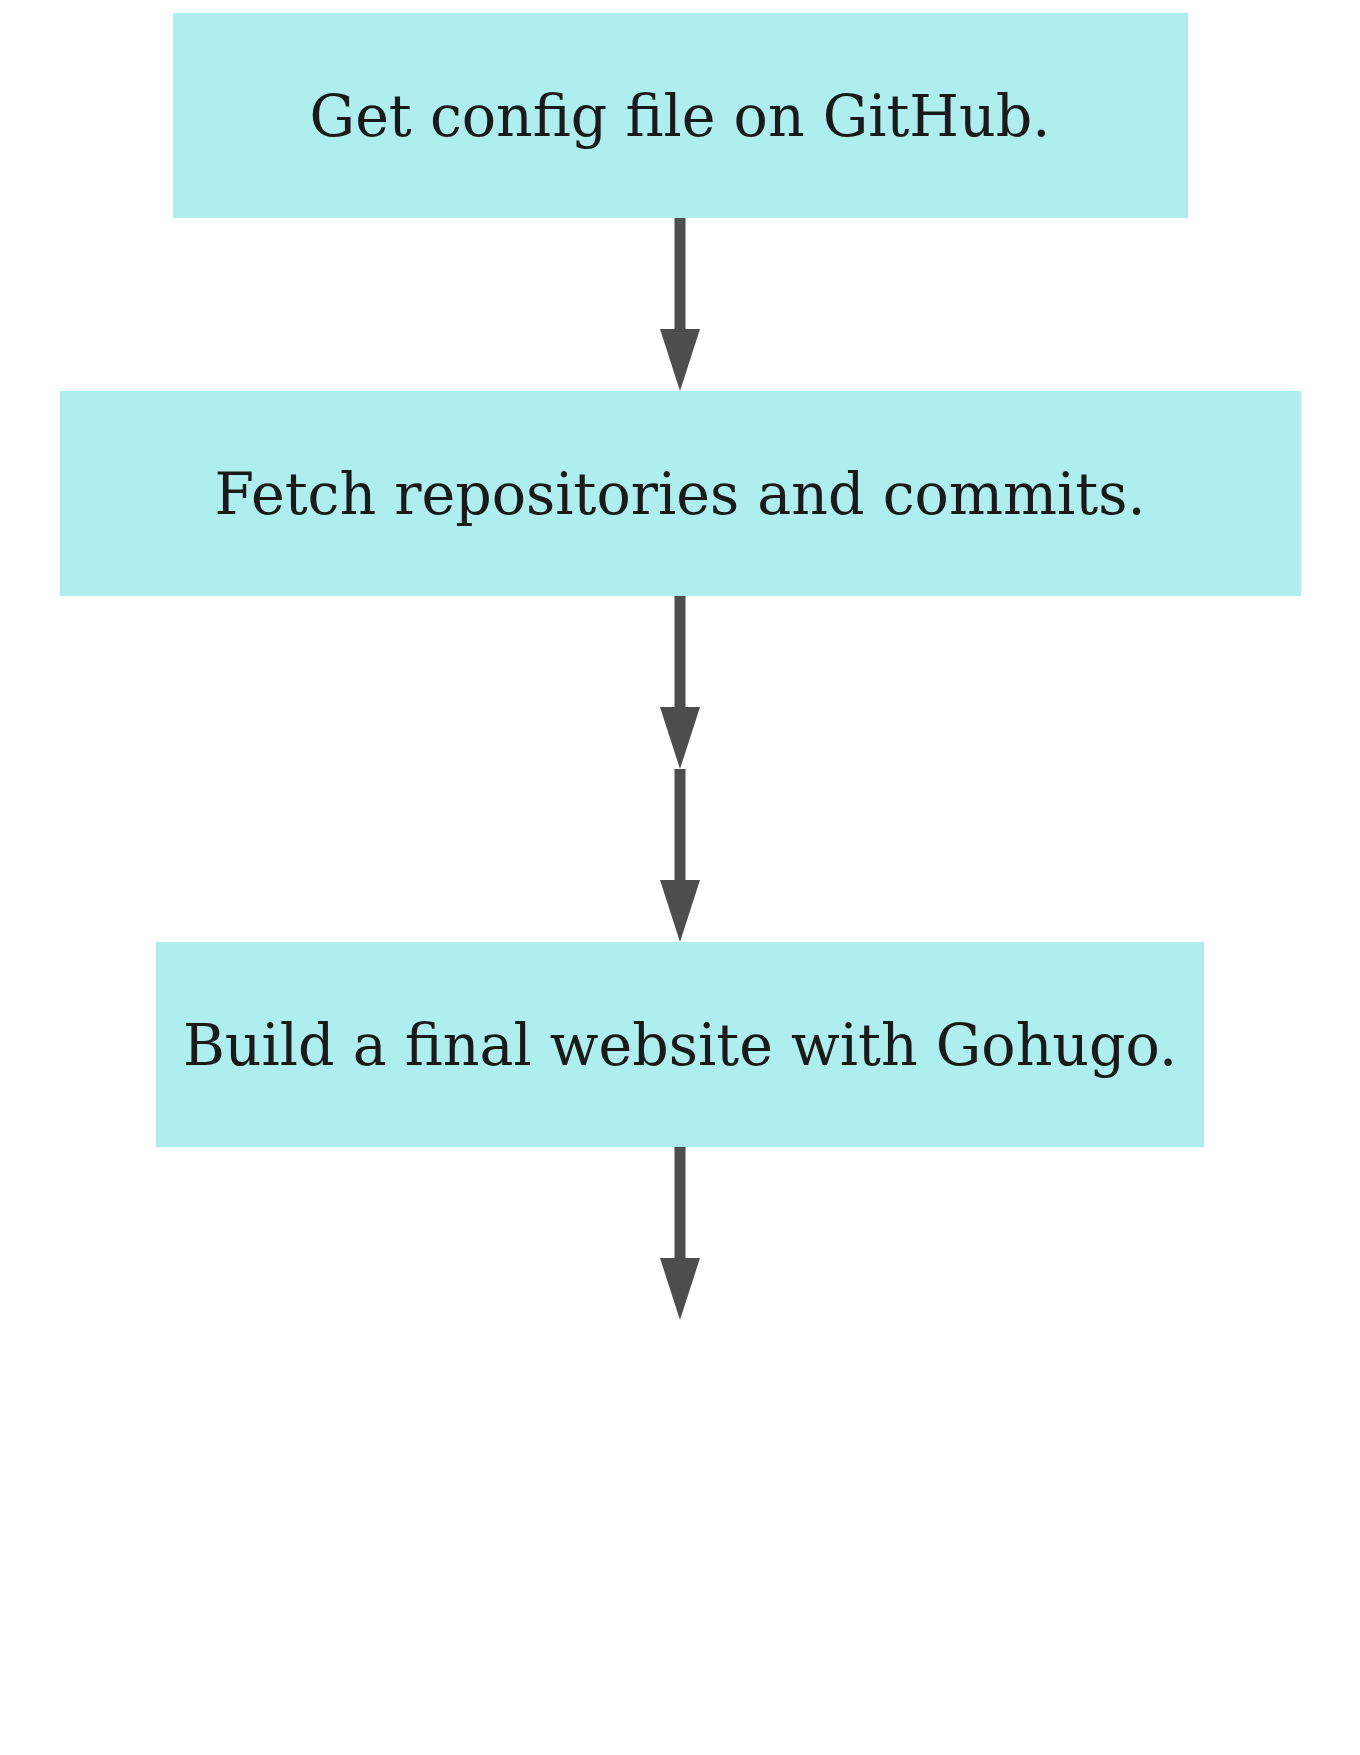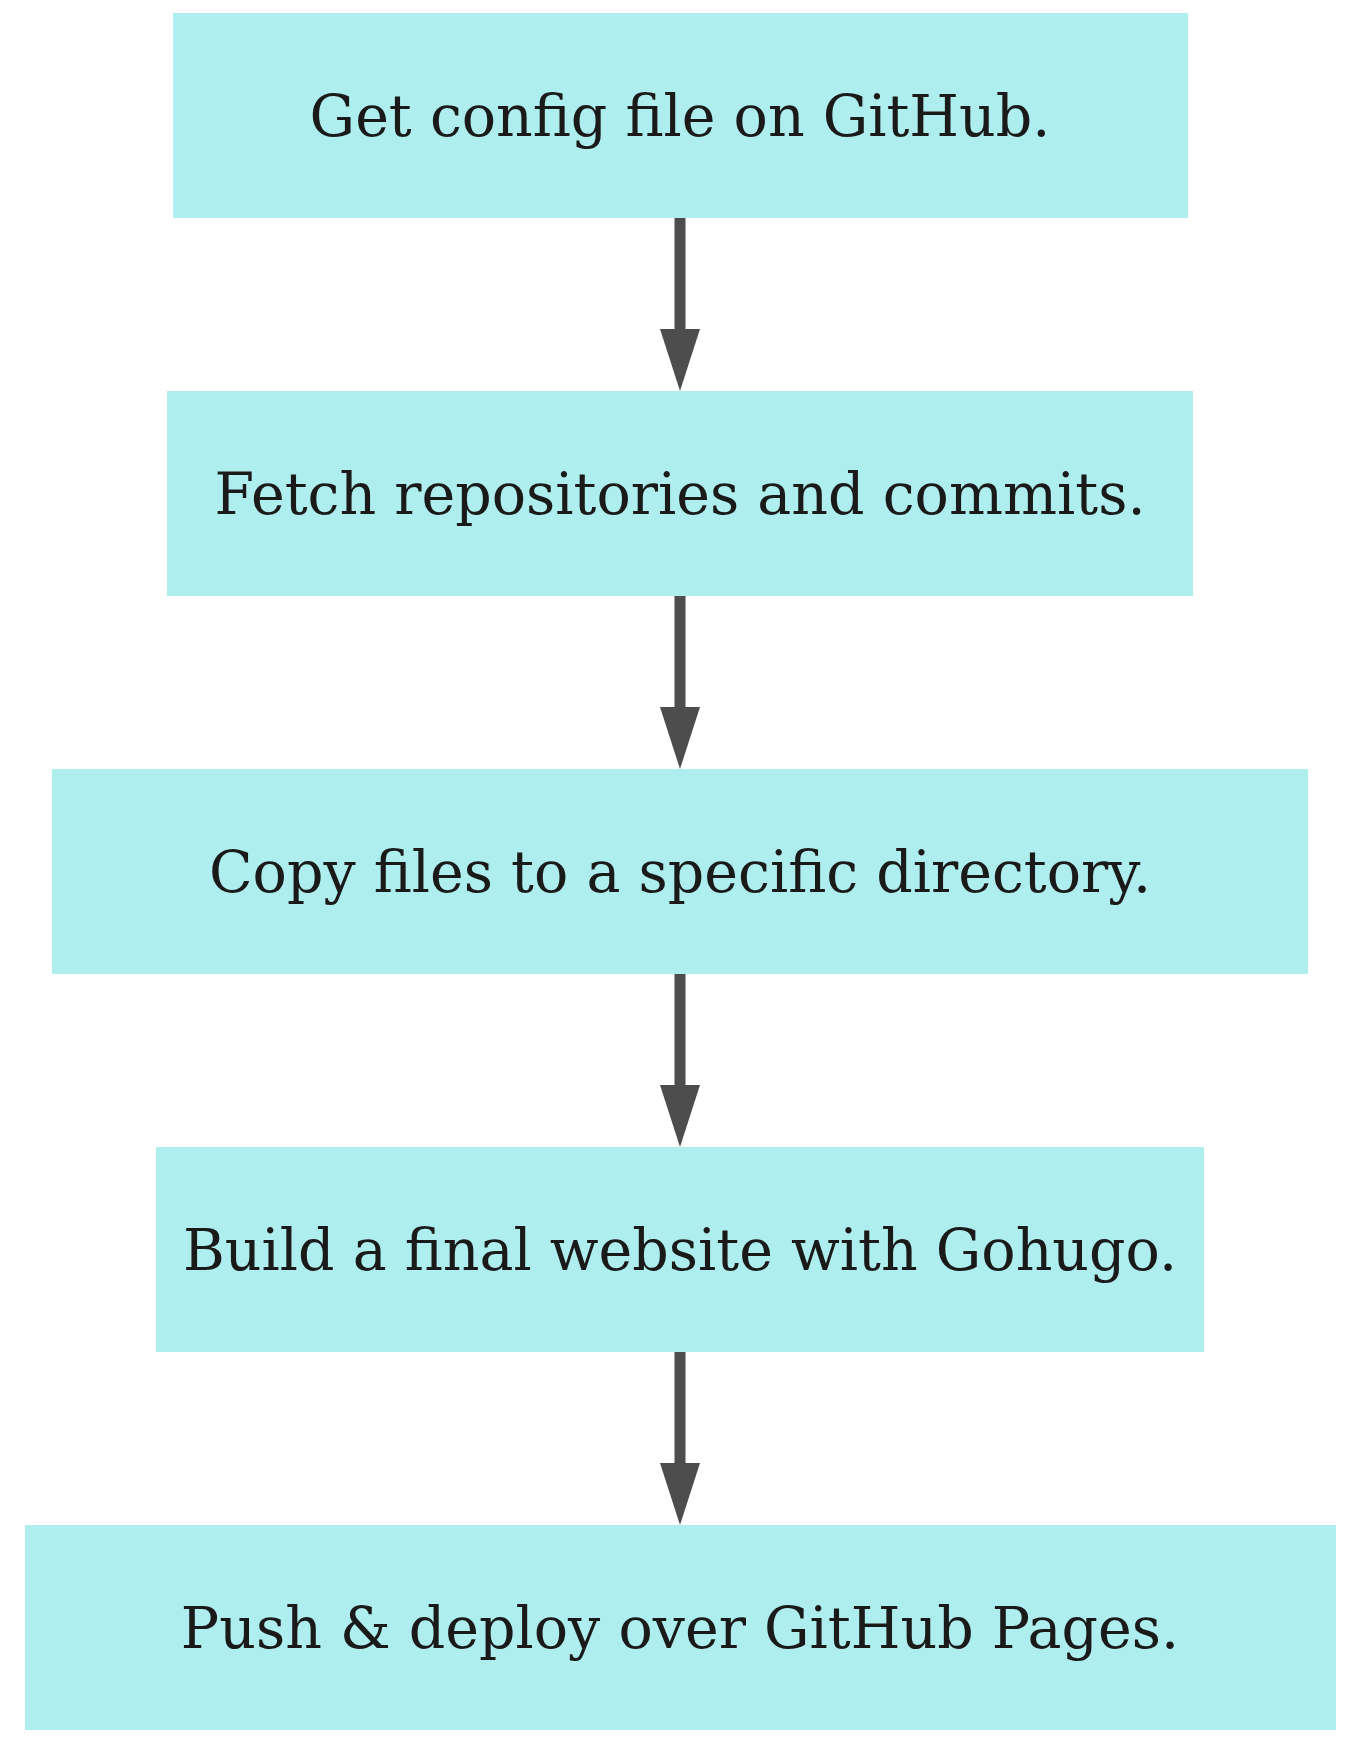--- a/index.html
+++ b/index.html
@@ -28,21 +28,21 @@
     align-items: center;
     justify-content: center;
     background: #AFEEEE;
     color: #1a1a1a;
     font-size: 57px;
     text-align: center;
     flex-shrink: 0;
     white-space: nowrap;
   }
   .node-1 { width: 1015px; }
-  .node-2 { width: 1026px; }
+  .node-2 { width: 1241px; }
   .node-3 { width: 1256px; }
   .node-4 { width: 1048px; }
   .node-5 { width: 1311px; }
   .arrow {
     flex-shrink: 0;
     display: block;
   }
 </style>
 </head>
 <body>
@@ -60,35 +60,29 @@
 
   <div class="node node-2">
     <span>Fetch repositories and commits.</span>
   </div>
 
   <svg class="arrow" width="48" height="173" viewBox="0 0 48 173">
     <line x1="24" y1="0" x2="24" y2="116" stroke="#4d4d4d" stroke-width="11"></line>
     <polygon points="4,111 44,111 24,173" fill="#4d4d4d"></polygon>
   </svg>
 
-  <div class="node node-3">
-    <span>Copy files to a specific directory.</span>
-  </div>
 
   <svg class="arrow" width="48" height="173" viewBox="0 0 48 173">
     <line x1="24" y1="0" x2="24" y2="116" stroke="#4d4d4d" stroke-width="11"></line>
     <polygon points="4,111 44,111 24,173" fill="#4d4d4d"></polygon>
   </svg>
 
   <div class="node node-4">
     <span>Build a final website with Gohugo.</span>
   </div>
 
   <svg class="arrow" width="48" height="173" viewBox="0 0 48 173">
     <line x1="24" y1="0" x2="24" y2="116" stroke="#4d4d4d" stroke-width="11"></line>
     <polygon points="4,111 44,111 24,173" fill="#4d4d4d"></polygon>
   </svg>
 
-  <div class="node node-5">
-    <span>Push &amp; deploy over GitHub Pages.</span>
-  </div>
 
 </div>
 
 </body></html>

